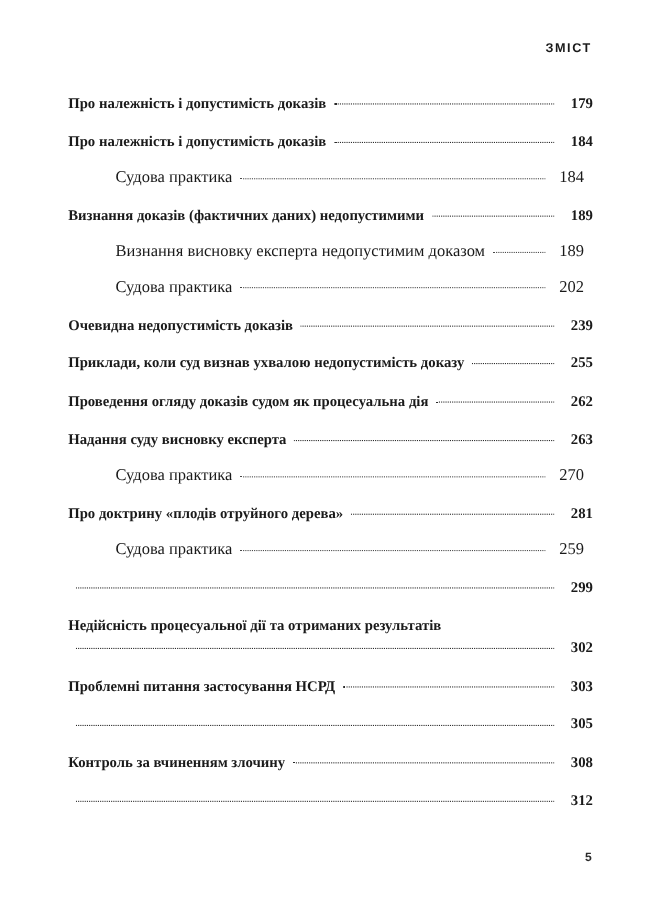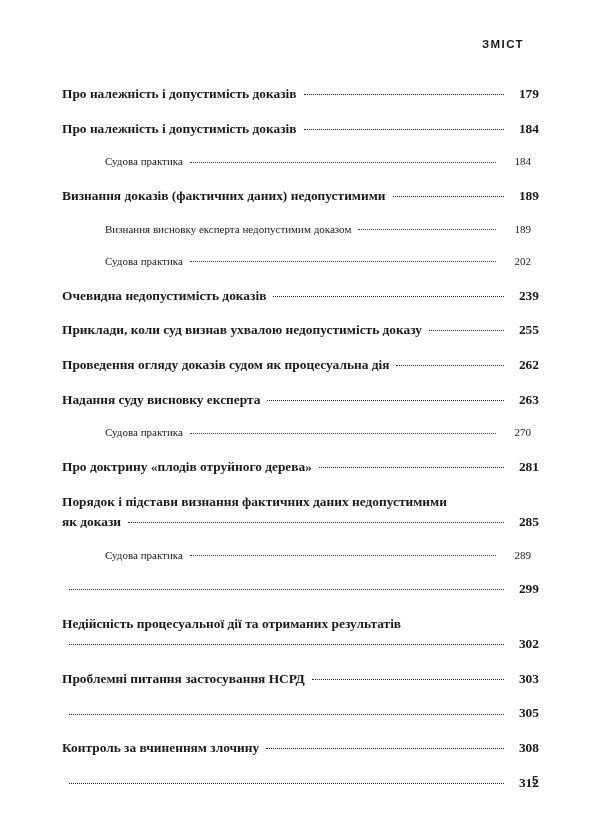--- a/index.html
+++ b/index.html
@@ -21,21 +21,21 @@
     position: relative;
     width: 600px;
     height: 828px;
     box-sizing: border-box;
   }
 
   
   .running-head {
     position: absolute;
     top: 38px;
-    right: 76px;
+    right: 62px;
     font-family: "Liberation Sans", "DejaVu Sans", sans-serif;
     font-size: 11.5px;
     font-weight: 700;
     letter-spacing: 1.4px;
     color: #1a1a1a;
     text-transform: uppercase;
     white-space: nowrap;
   }
 
   
@@ -55,21 +55,21 @@
 
   .toc-entry.level-1 {
     font-weight: 700;
     font-size: 13.4px;
     line-height: 20.5px;
     padding-left: 0;
   }
 
   .toc-entry.level-2 {
     font-weight: 400;
-    font-size: 11px;
+    font-size: 15px;
     line-height: 20.5px;
     padding-left: 43px;
   }
 
   
   .ln {
     display: flex;
     align-items: baseline;
     width: 100%;
   }
@@ -222,35 +222,25 @@
           <span class="pg">270</span>
         </div>
       </div>
       <div class="toc-entry level-1">
         <div class="ln">
           <span class="label">Про доктрину «плодів отруйного дерева»</span>
           <span class="leader"></span>
           <span class="pg">281</span>
         </div>
       </div>
-      <div class="toc-entry level-1 multiline">
-        <div class="ln wrap-line">
-          <span class="label">Порядок і підстави визнання фактичних даних недопустимими</span>
-        </div>
-        <div class="ln">
-          <span class="label">як докази</span>
-          <span class="leader"></span>
-          <span class="pg">285</span>
-        </div>
-      </div>
-      <div class="toc-entry level-2">
-        <div class="ln">
-          <span class="label">Судова практика</span>
-          <span class="leader"></span>
-          <span class="pg">289</span>
+      <div class="toc-entry level-2">
+        <div class="ln">
+          <span class="label">Судова практика</span>
+          <span class="leader"></span>
+          <span class="pg">259</span>
         </div>
       </div>
       <div class="toc-entry level-1">
         <div class="ln">
           <span class="leader"></span>
           <span class="pg">299</span>
         </div>
       </div>
       <div class="toc-entry level-1 multiline">
         <div class="ln wrap-line">

